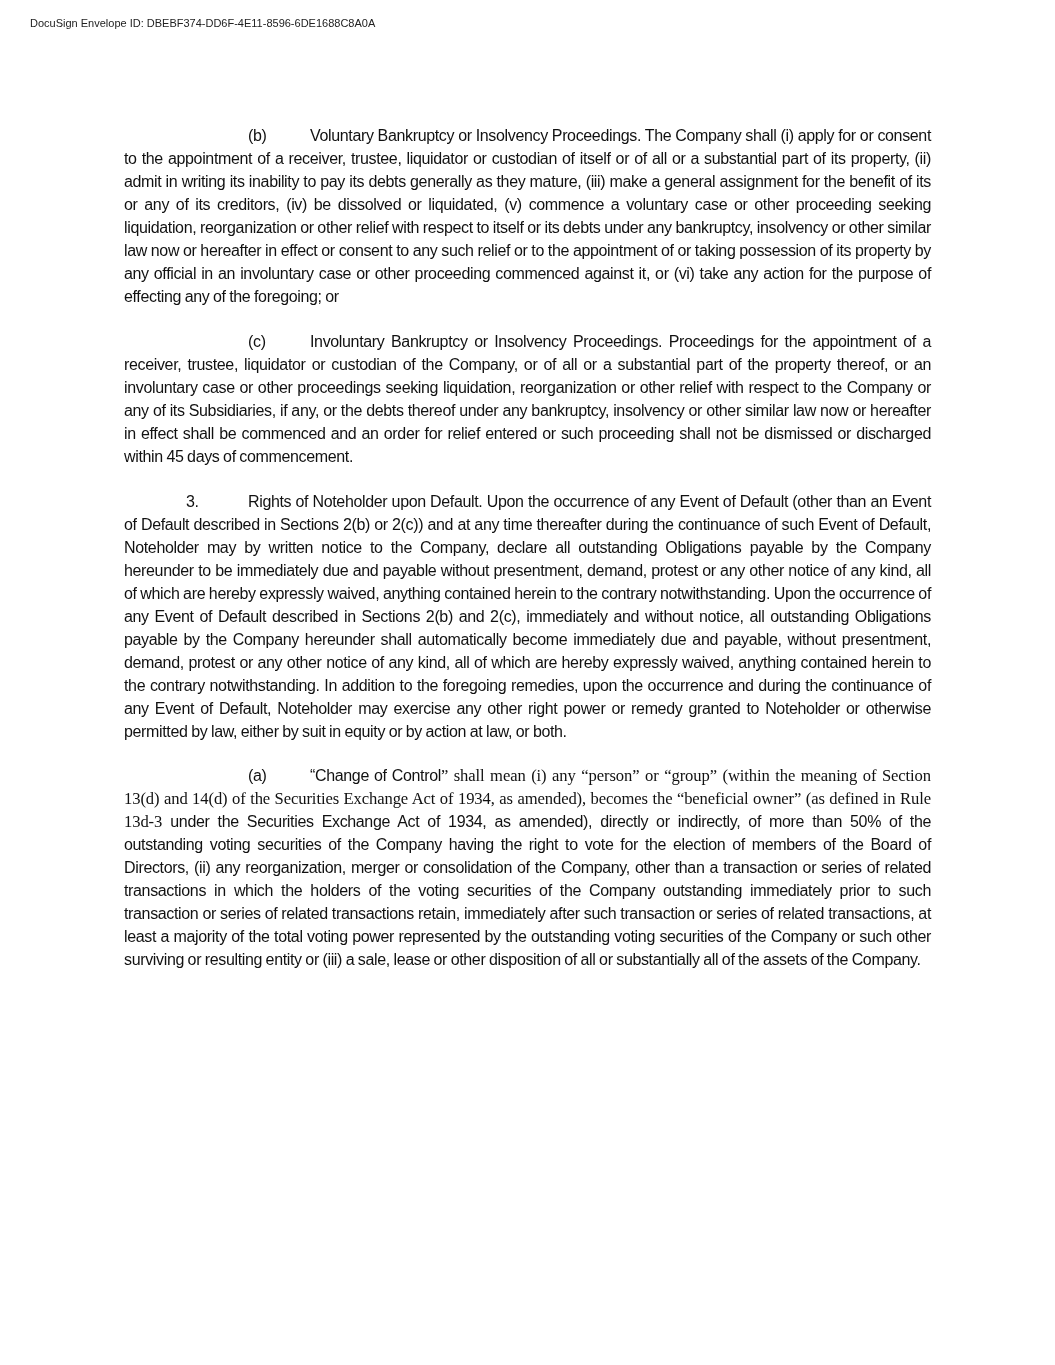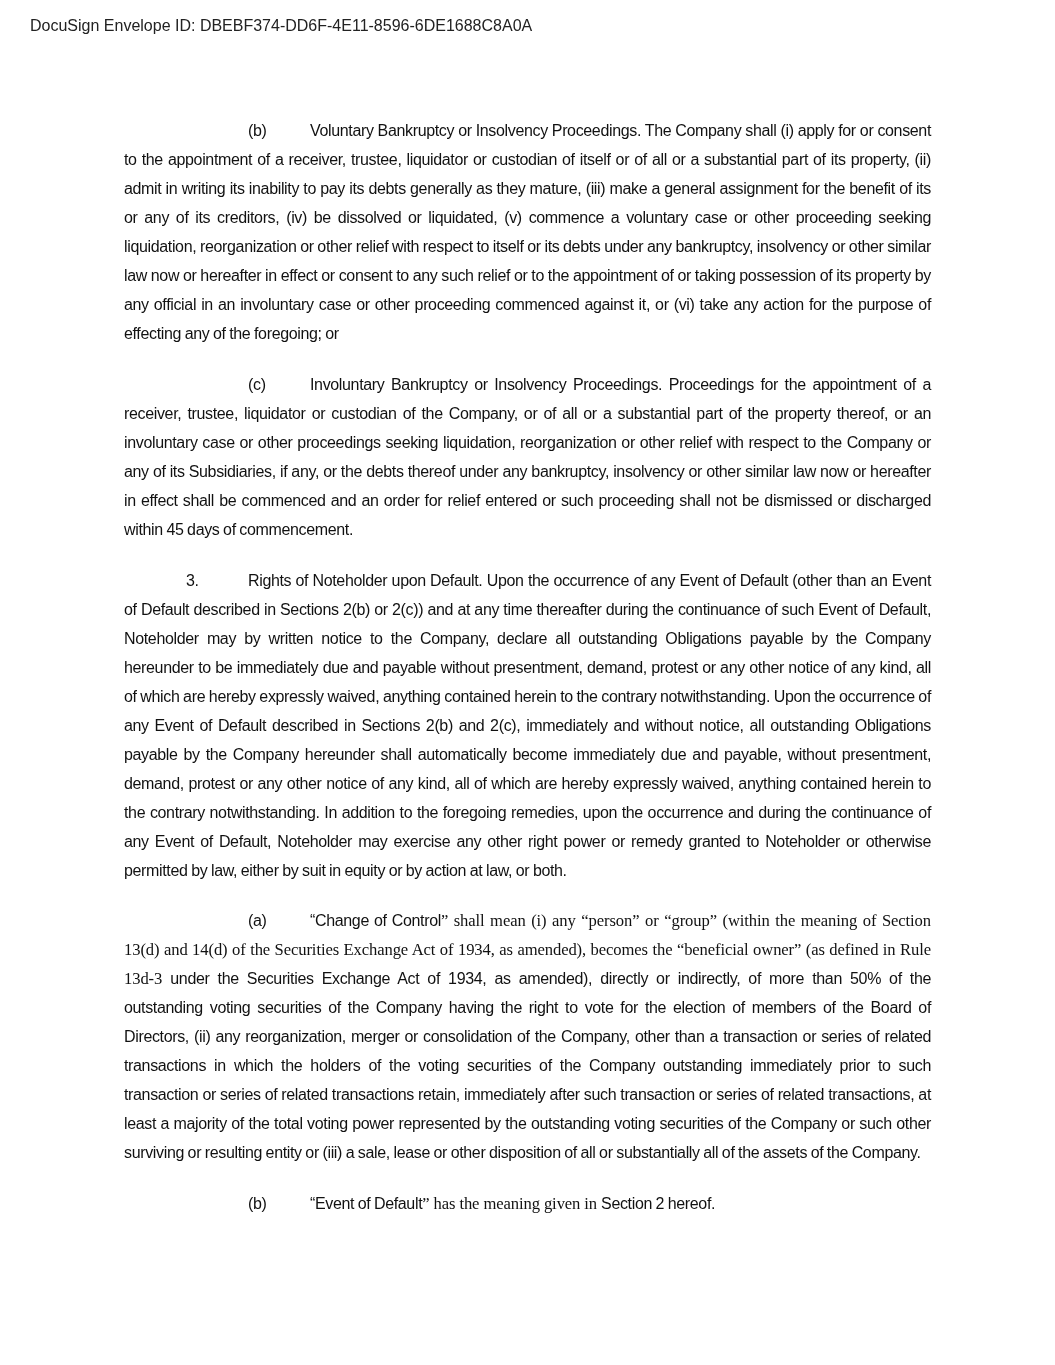--- a/index.html
+++ b/index.html
@@ -1,18 +1,18 @@
 <!DOCTYPE html>
 <html><head>
 <meta charset="utf-8">
 <style>
   html, body { margin: 0; padding: 0; background: #ffffff; }
   body { width: 1055px; height: 1365px; position: relative; overflow: hidden; color: #111; }
-  .envelope { position: absolute; left: 30px; top: 17px; font-family: "Liberation Sans", sans-serif; font-size: 16px; color: #222; }
-  .page { position: absolute; left: 124px; top: 116px; width: 807px; font-family: "Liberation Sans", sans-serif; font-size: 16px; line-height: 29px; letter-spacing: -0.35px; word-spacing: -0.5px; }
+  .envelope { position: absolute; left: 30px; top: 17px; font-family: "Liberation Sans", sans-serif; font-size: 11px; color: #222; }
+  .page { position: absolute; left: 124px; top: 124px; width: 807px; font-family: "Liberation Sans", sans-serif; font-size: 16px; line-height: 23px; letter-spacing: -0.35px; word-spacing: -0.5px; }
   p { margin: 0; text-align: justify; }
   .gap { margin-bottom: 21.8px; }
   .ind2 { text-indent: 124px; }
   .ind1 { text-indent: 62px; }
   .lbl { display: inline-block; text-indent: 0; }
   .lbl2 { width: 62px; }
   .lbl1 { width: 62px; }
   .serif { font-family: "Liberation Serif", serif; letter-spacing: -0.1px; word-spacing: 0; font-size: 16.6px; }
 </style>
 </head>
@@ -24,16 +24,15 @@
 
   <p class="ind2 gap"><span class="lbl lbl2">(b)</span><span>Voluntary Bankruptcy or Insolvency Proceedings. The Company shall (i) apply for or consent to the appointment of a receiver, trustee, liquidator or custodian of itself or of all or a substantial part of its property, (ii) admit in writing its inability to pay its debts generally as they mature, (iii) make a general assignment for the benefit of its or any of its creditors, (iv) be dissolved or liquidated, (v) commence a voluntary case or other proceeding seeking liquidation, reorganization or other relief with respect to itself or its debts under any bankruptcy, insolvency or other similar law now or hereafter in effect or consent to any such relief or to the appointment of or taking possession of its property by any official in an involuntary case or other proceeding commenced against it, or (vi) take any action for the purpose of effecting any of the foregoing; or</span></p>
 
   <p class="ind2 gap"><span class="lbl lbl2">(c)</span><span>Involuntary Bankruptcy or Insolvency Proceedings. Proceedings for the appointment of a receiver, trustee, liquidator or custodian of the Company, or of all or a substantial part of the property thereof, or an involuntary case or other proceedings seeking liquidation, reorganization or other relief with respect to the Company or any of its Subsidiaries, if any, or the debts thereof under any bankruptcy, insolvency or other similar law now or hereafter in effect shall be commenced and an order for relief entered or such proceeding shall not be dismissed or discharged within 45 days of commencement.</span></p>
 
   <p class="ind1 gap"><span class="lbl lbl1">3.</span><span>Rights of Noteholder upon Default. Upon the occurrence of any Event of Default (other than an Event of Default described in Sections 2(b) or 2(c)) and at any time thereafter during the continuance of such Event of Default, Noteholder may by written notice to the Company, declare all outstanding Obligations payable by the Company hereunder to be immediately due and payable without presentment, demand, protest or any other notice of any kind, all of which are hereby expressly waived, anything contained herein to the contrary notwithstanding. Upon the occurrence of any Event of Default described in Sections 2(b) and 2(c), immediately and without notice, all outstanding Obligations payable by the Company hereunder shall automatically become immediately due and payable, without presentment, demand, protest or any other notice of any kind, all of which are hereby expressly waived, anything contained herein to the contrary notwithstanding.  In addition to the foregoing remedies, upon the occurrence and during the continuance of any Event of Default, Noteholder may exercise any other right power or remedy granted to Noteholder or otherwise permitted by law, either by suit in equity or by action at law, or both.</span></p>
 
 
   <p class="ind2 gap"><span class="lbl lbl2">(a)</span><span>“Change of Control</span><span class="serif">” shall mean (i) any “person” or “group” (within the meaning of Section 13(d) and 14(d) of the Securities Exchange Act of 1934, as amended), becomes the “beneficial owner” (as defined in Rule 13d-3</span><span> under the Securities Exchange Act of 1934, as amended), directly or indirectly, of more than 50% of the outstanding voting securities of the Company having the right to vote for the election of members of the Board of Directors, (ii) any reorganization, merger or consolidation of the Company, other than a transaction or series of related transactions in which the holders of the voting securities of the Company outstanding immediately prior to such transaction or series of related transactions retain, immediately after such transaction or series of related transactions, at least a majority of the total voting power represented by the outstanding voting securities of the Company or such other surviving or resulting entity or (iii) a sale, lease or other disposition of all or substantially all of the assets of the Company.</span></p>
 
-  <p class="ind2 gap"><span class="lbl lbl2">(b)</span><span>“Event of Default</span><span class="serif">” has the meaning given in </span><span>Section 2 hereof.</span></p>
 
 
 </div>
 
 </body></html>

